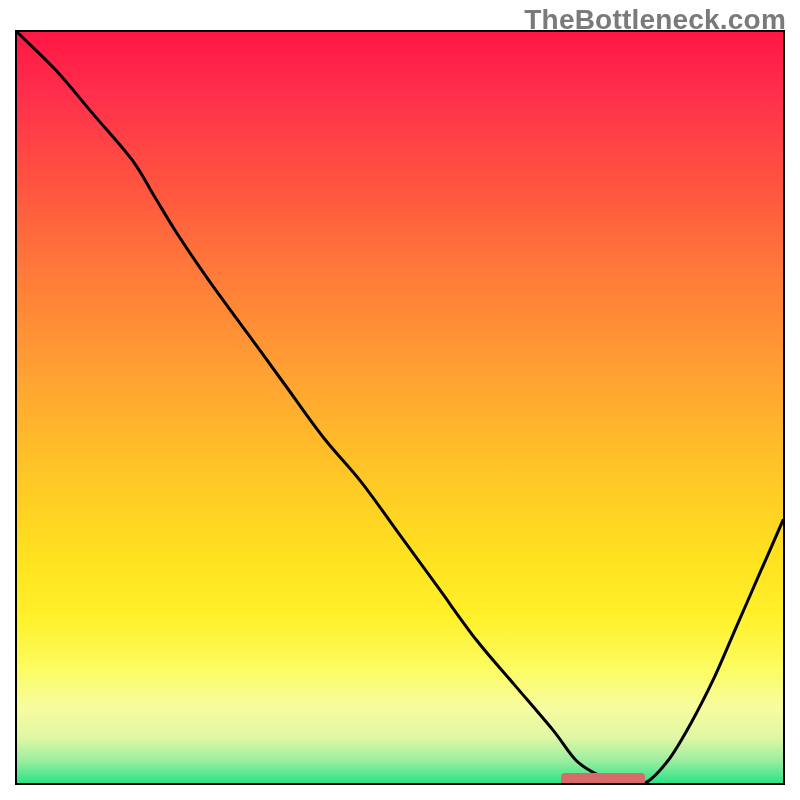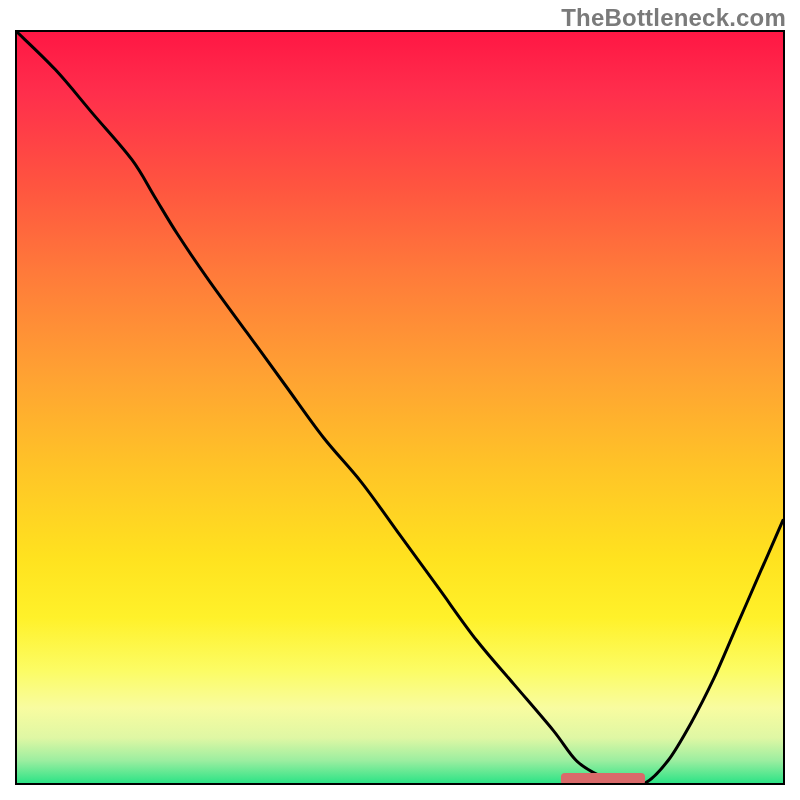--- a/index.html
+++ b/index.html
@@ -53,21 +53,21 @@
   .dash {
     position: absolute;
     background: #d96a6a;
     border-radius: 4px;
   }
   .watermark {
     position: absolute;
     top: 4px;
     right: 14px;
     font-family: Arial, Helvetica, sans-serif;
-    font-size: 24px;
+    font-size: 28px;
     font-weight: 600;
     color: #7a7a7a;
     letter-spacing: 0.2px;
   }
 </style>
 </head>
 <body>
 
 <div class="watermark">TheBottleneck.com</div>
 

